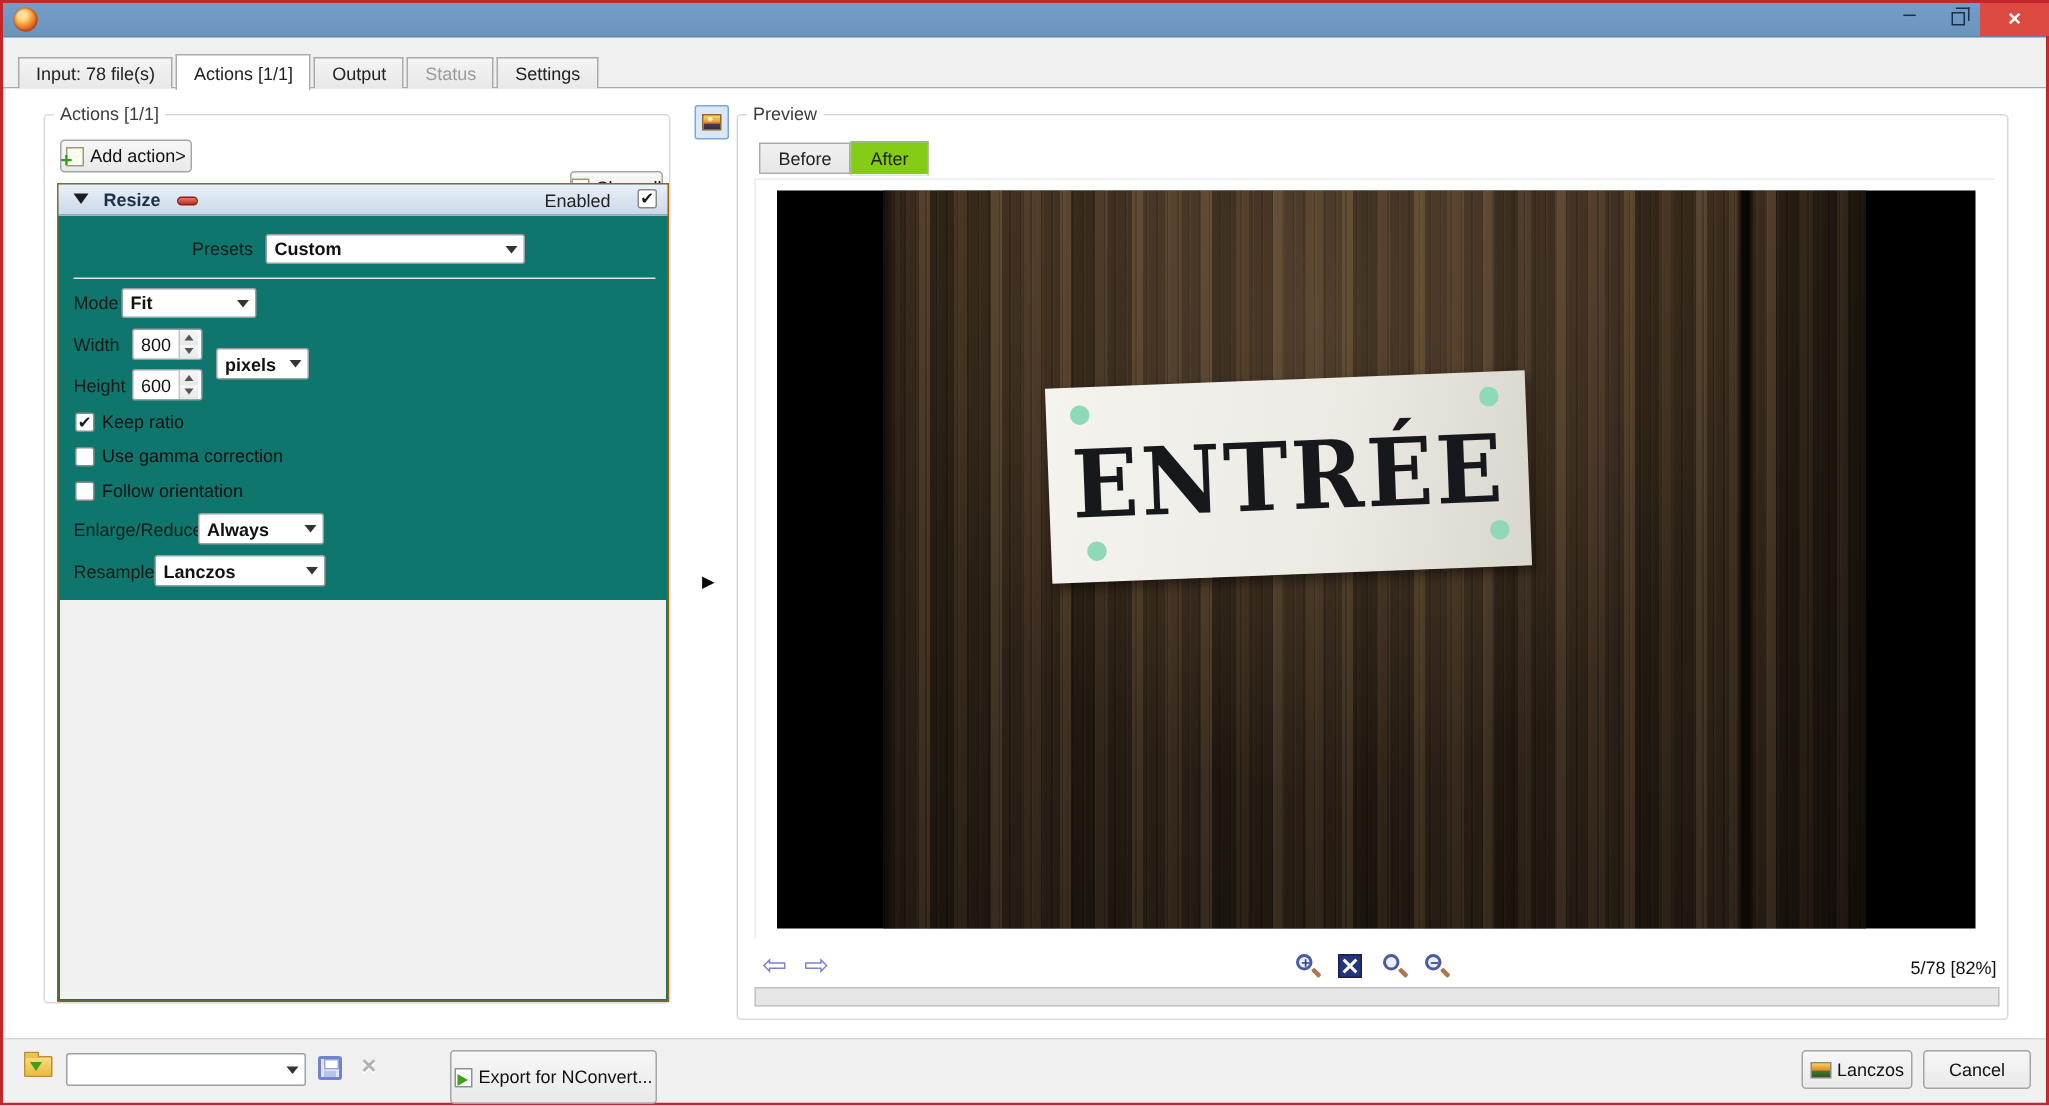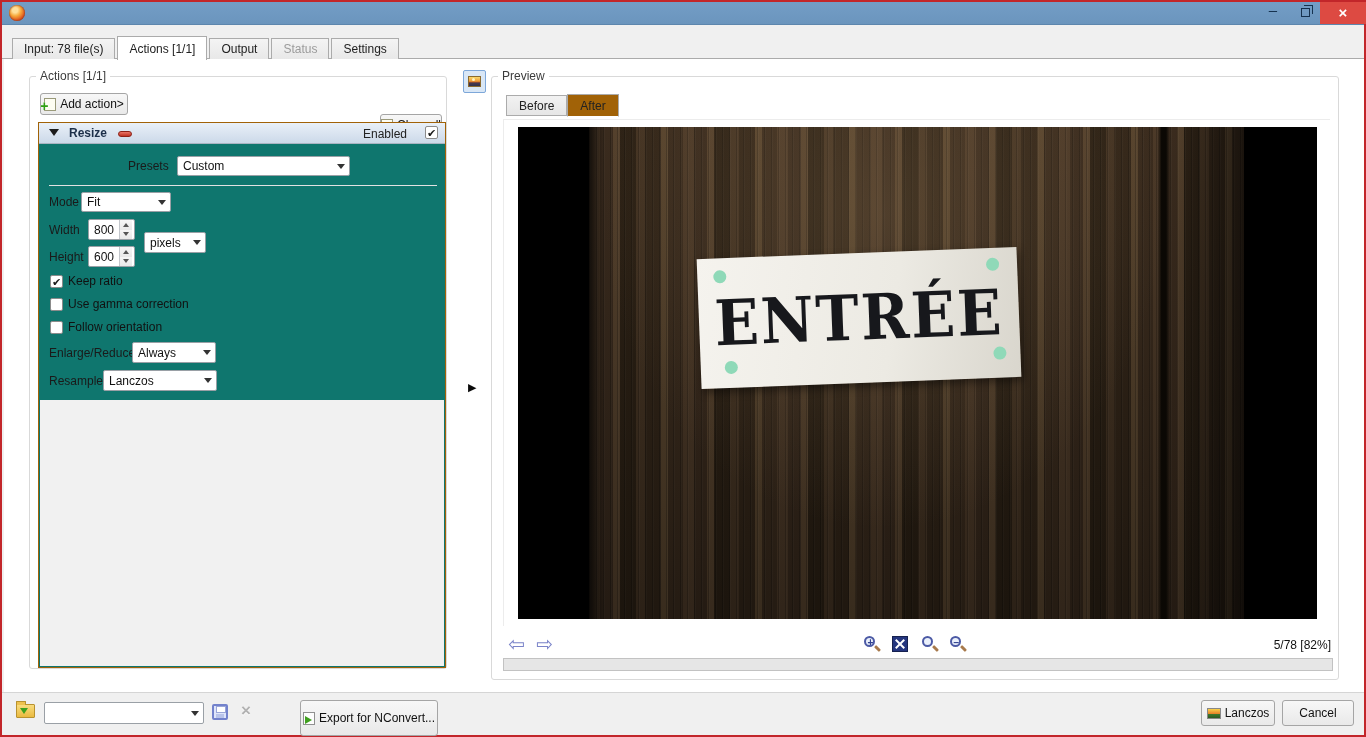--- a/index.html
+++ b/index.html
@@ -48,21 +48,21 @@
   .resize-box { position:absolute; left:8px; top:45px; width:408px; height:546px; border:1px solid #a16207; background:#0f766e; }
   .resize-header { position:absolute; left:0; top:0; width:100%; height:21px; background:linear-gradient(#e9f0f8,#ccd9e9); border-bottom:1px solid #a9b4c2; }
   .tri-down { position:absolute; left:10px; top:6px; width:0; height:0; border-left:5px solid transparent; border-right:5px solid transparent; border-top:7px solid #1c1c1c; }
   .resize-title { position:absolute; left:30px; top:3px; font-weight:bold; font-size:12px; color:#1c2f49; }
   .minus-badge { position:absolute; left:79px; top:8px; width:14px; height:6px; border-radius:3px; background:linear-gradient(#ea7668,#bf3122); border:1px solid #8d2016; }
   .enabled-lbl { position:absolute; right:38px; top:4px; color:#222; }
   .checkbox { width:13px; height:13px; background:#fff; border:1px solid #8b8b8b; border-radius:2px; font-size:11px; line-height:12px; text-align:center; color:#1a1a1a; }
   .cb-enabled { position:absolute; right:7px; top:3px; }
 
   .form-label { position:absolute; color:#1a1a1a; font-size:12px; white-space:nowrap; }
-  .combo { position:absolute; background:#fff; border:1px solid #9aa0a6; border-radius:2px; display:flex; align-items:center; }
+  .combo { position:absolute; background:#fff; border:1px solid #9aa0a6; border-radius:2px; display:flex; align-items:center;font-weight:bold; }
   .combo .val { flex:1; padding-left:5px; font-size:12px; color:#111; overflow:hidden; white-space:nowrap; }
   .combo .arr { width:16px; display:flex; align-items:center; justify-content:center; }
   .combo .arr::after { content:""; border-left:4px solid transparent; border-right:4px solid transparent; border-top:5px solid #333; }
   .spin { position:absolute; border:1px solid #9aa0a6; border-radius:2px; background:#fff; display:flex; }
   .spin input { width:30px; border:none; outline:none; font:12px "Liberation Sans",sans-serif; padding-left:5px; color:#111; background:transparent; }
   .spin .btns { width:13px; border-left:1px solid #c3c7cc; display:flex; flex-direction:column; }
   .spin .sb { flex:1; display:flex; align-items:center; justify-content:center; background:linear-gradient(#f6f6f6,#e8e8e8); }
   .spin .sb.up::after { content:""; border-left:3px solid transparent; border-right:3px solid transparent; border-bottom:4px solid #555; }
   .spin .sb.dn::after { content:""; border-left:3px solid transparent; border-right:3px solid transparent; border-top:4px solid #555; }
   .sep-line { position:absolute; left:10px; width:388px; height:1px; background:#e2e2e2; }
@@ -72,21 +72,21 @@
   
   .preview-toggle { position:absolute; left:459px; top:11px; width:23px; height:23px; background:#d9e7f6; border:1px solid #7da7d9; border-radius:2px; }
   .pic-icon { position:absolute; left:4px; top:5px; width:13px; height:11px; border:1px solid #8a6a30; background:linear-gradient(180deg,#f8d96a 0%,#ef9c3a 45%,#c25a20 60%,#4a3a52 62%,#30304a 100%); }
   .pic-icon::after { content:""; position:absolute; left:3px; top:1px; width:3px; height:3px; border-radius:50%; background:#fff4c0; }
   .splitter-arrow { position:absolute; left:464px; top:322px; font-size:11px; color:#0a0a0a; }
 
   
   .gb-preview { left:487px; top:17px; width:848px; height:604px; }
   .ptabs { position:absolute; left:14px; top:17px; display:flex; align-items:flex-end; }
   .ptab { height:21px; padding:3px 12px 0; background:linear-gradient(#f2f2f2,#e6e6e6); border:1px solid #ababab; font-size:12px; color:#222; }
-  .ptab.active { height:23px; background:#a16207; border-bottom-color:#fff; margin-bottom:-1px; z-index:2; padding-top:4px; }
+  .ptab.active { height:23px; background:#84cc16; border-bottom-color:#fff; margin-bottom:-1px; z-index:2; padding-top:4px; }
   .viewport { position:absolute; left:11px; top:42px; width:827px; height:507px; border-top:1px solid #ececec; border-left:1px solid #ececec; background:#fff; }
   .photo { position:absolute; left:14px; top:7px; width:799px; height:492px; background:#000; overflow:hidden; }
   .wood { position:absolute; left:71px; top:0; width:655px; height:492px;
     background:
       radial-gradient(ellipse at 45% 18%, rgba(170,140,100,0.22), transparent 55%),
       linear-gradient(180deg, rgba(60,45,30,0.10) 0%, rgba(0,0,0,0.38) 100%),
       repeating-linear-gradient(90deg, rgba(0,0,0,0.22) 0 1px, rgba(255,255,255,0.03) 1px 2px, transparent 2px 7px),
       repeating-linear-gradient(90deg, #4e3b29 0 11px, #3a2b1e 11px 24px, #57432e 24px 31px, #2c2115 31px 47px, #463524 47px 56px, #332619 56px 72px, #5a462f 72px 79px, #3b2c1e 79px 94px);
   }
   .wood .edge-l { position:absolute; left:0; top:0; width:16px; height:100%; background:linear-gradient(90deg, rgba(0,0,0,0.75), transparent); }

